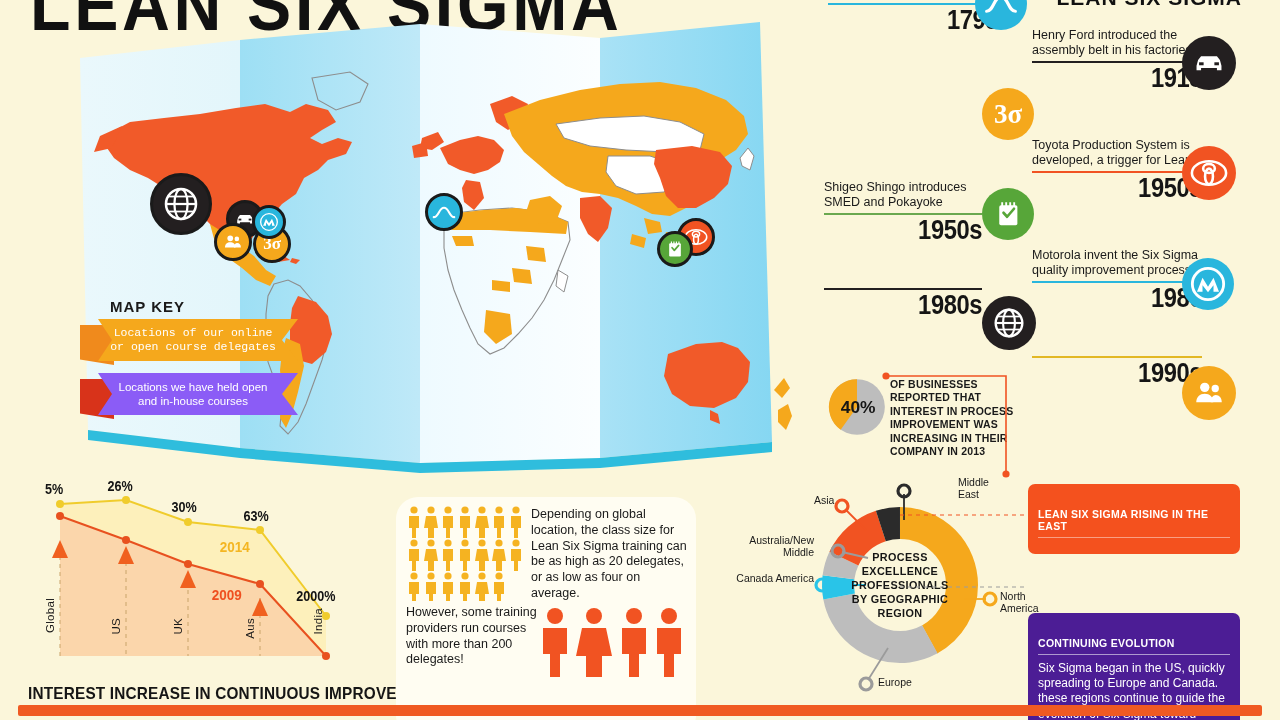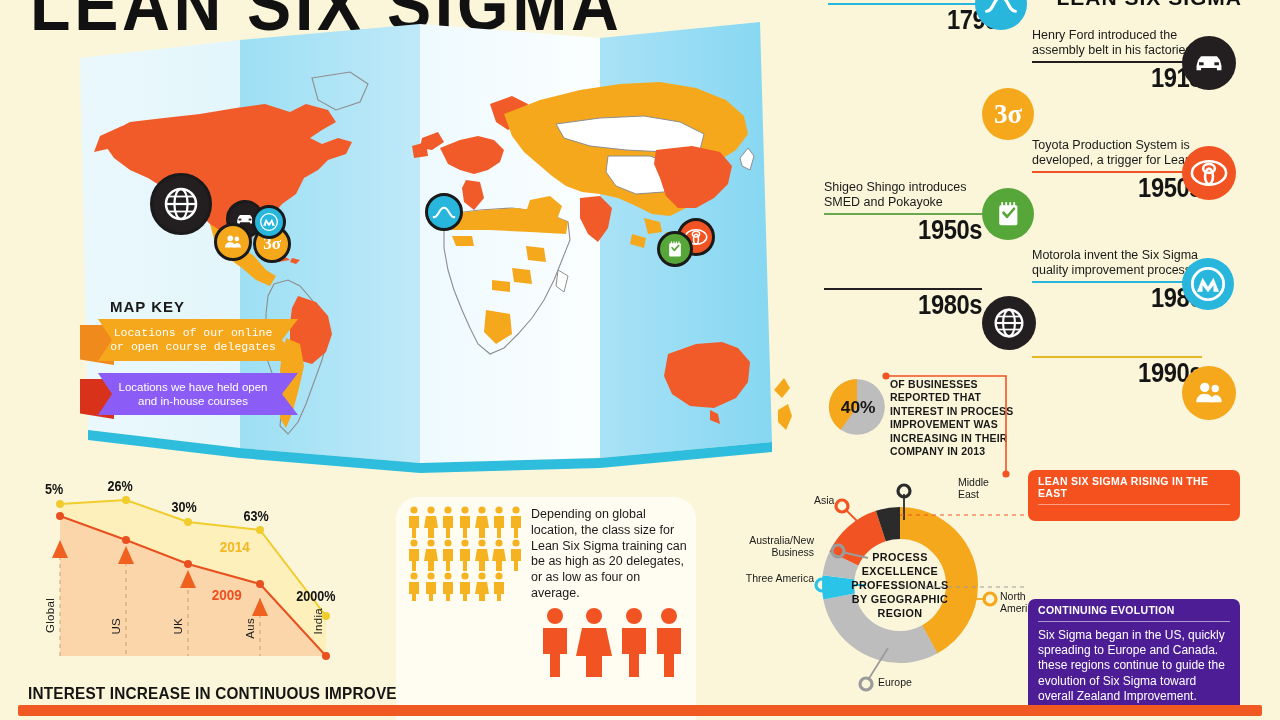--- a/index.html
+++ b/index.html
@@ -133,21 +133,21 @@
     position: absolute; left: 65px; top: 58px; width: 110px; height: 110px;
     display: flex; align-items: center; justify-content: center; text-align: center;
     font-weight: bold; font-size: 11.5px; line-height: 1.22; letter-spacing: 0.4px;
     color: #151515; transform: scaleX(0.94);
   }
   .dn-label {
     position: absolute; font-size: 10.5px; line-height: 1.18; color: #1a1a1a;
   }
 
   
-  .panel { position: absolute; border-radius: 7px; padding: 5px 10px 10px 10px; color: #fff; }
+  .panel { position: absolute; border-radius: 7px; padding: 24px 10px 10px 10px; color: #fff; margin-top: 14px; }
   .panel-head {
     font-weight: bold; font-size: 10.5px; letter-spacing: 0.3px;
     padding-bottom: 5px; margin-bottom: 6px; text-transform: uppercase;
   }
   .panel-body { font-size: 12px; line-height: 1.27; }
   .panel.orange { background: #f4511e; left: 1028px; top: 470px; width: 212px; }
   .panel.orange .panel-head { border-bottom: 1px solid rgba(255,255,255,.45); }
   .panel.grey { background: #4c1d95; left: 1028px; top: 599px; width: 212px; }
   .panel.grey .panel-head { border-bottom: 1px solid rgba(255,255,255,.55); }
 
@@ -594,20 +594,21 @@
             </g>
           <g transform="translate(0,66)">
               <circle cx="93" cy="5" r="3.6"></circle>
               <path d="M88 11 h10 v12 h-3 v10 h-4 v-10 h-3 z"></path>
             </g>
         </g>
       </svg>
     </div>
 
     <div class="card-text-right">Depending on global location, the class size for Lean Six Sigma training can be as high as 20 delegates, or as low as four on average.</div>
+    <div class="card-text-left">However, some training providers run courses with more than 200 delegates!</div>
 
     <div class="big-people">
       <svg width="148" height="72" viewBox="0 0 148 72">
         <g fill="#f15322">
           <g>
               <circle cx="17" cy="9" r="8"></circle>
               <path d="M5 21 h24 v26 h-7 v23 h-10 v-23 h-7 z"></path>
             </g>
           <g>
               <circle cx="56" cy="9" r="8"></circle>
@@ -660,22 +661,22 @@
       <circle cx="210" cy="127" r="6" fill="none" stroke="#f5a81c" stroke-width="3.2"></circle>
 
       <line x1="108" y1="176" x2="88" y2="208" stroke="#9b9b9b" stroke-width="1.8"></line>
       <circle cx="86" cy="212" r="6" fill="none" stroke="#9b9b9b" stroke-width="3.2"></circle>
     </svg>
 
     <div class="donut-center">PROCESS EXCELLENCE PROFESSIONALS BY GEOGRAPHIC REGION</div>
 
     <div class="dn-label" style="left:134px;top:4px;width:46px;margin-left:44px;">Middle East</div>
     <div class="dn-label" style="left:34px;top:22px;">Asia</div>
-    <div class="dn-label" style="left:-58px;top:62px;width:92px;text-align:right;">Australia/New Business</div>
-    <div class="dn-label" style="left:-58px;top:100px;width:92px;text-align:right;">Three America</div>
+    <div class="dn-label" style="left:-58px;top:62px;width:92px;text-align:right;">Australia/New Middle</div>
+    <div class="dn-label" style="left:-58px;top:100px;width:92px;text-align:right;">Canada America</div>
     <div class="dn-label" style="left:220px;top:118px;width:58px;">North America</div>
     <div class="dn-label" style="left:98px;top:204px;">Europe</div>
   </div>
 
   <svg class="connector" style="left:900px;top:505px;" width="140" height="120" viewBox="0 0 140 120">
     <line x1="0" y1="10" x2="128" y2="10" stroke="#f15322" stroke-width="1.2" stroke-dasharray="4 4"></line>
     <line x1="0" y1="82" x2="128" y2="82" stroke="#9b9b9b" stroke-width="1.2" stroke-dasharray="4 4"></line>
   </svg>
 
   <div class="panel orange">

